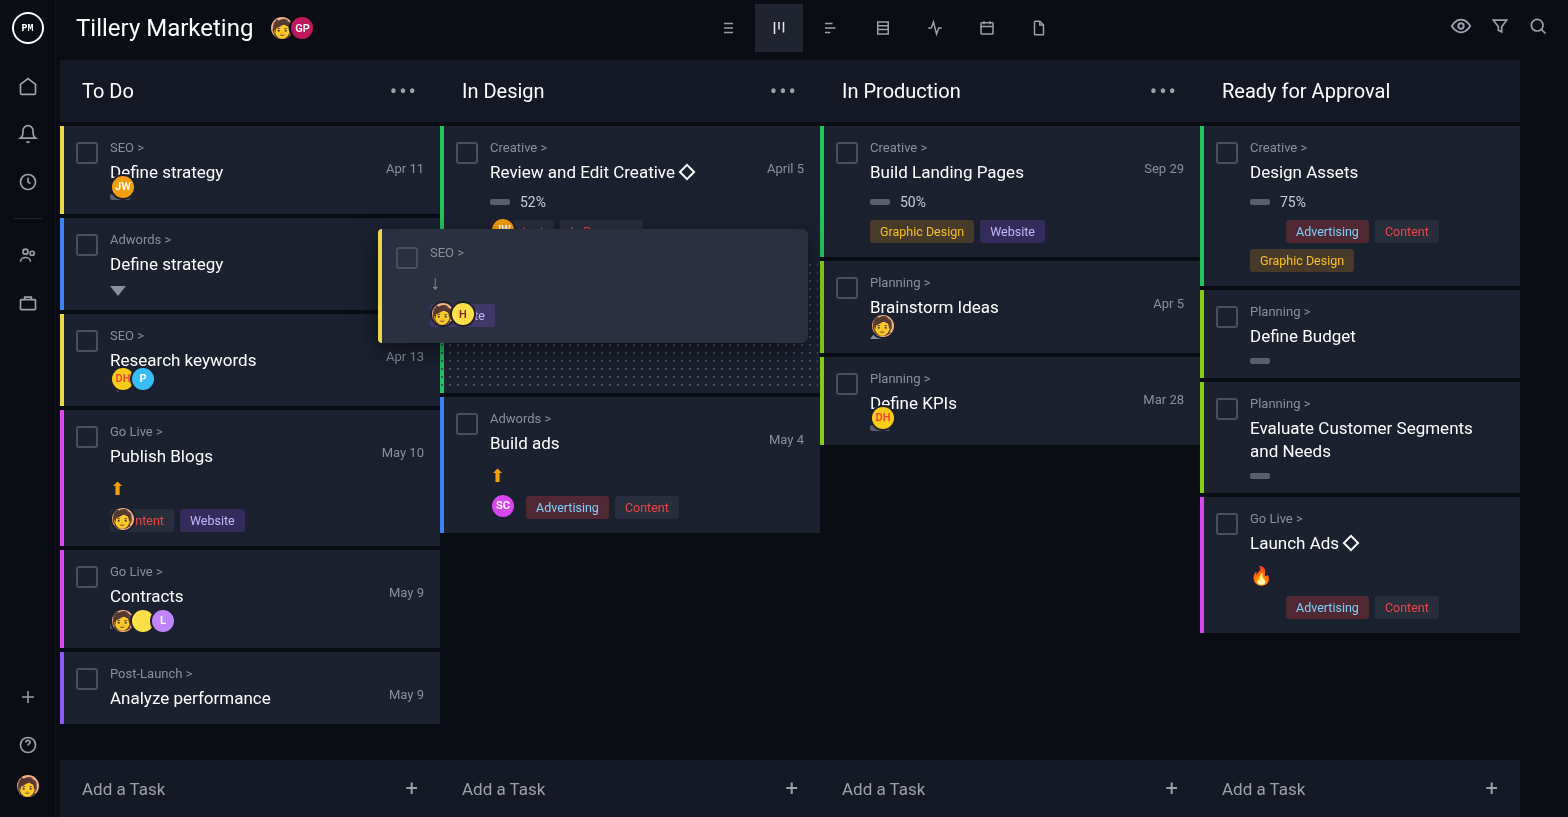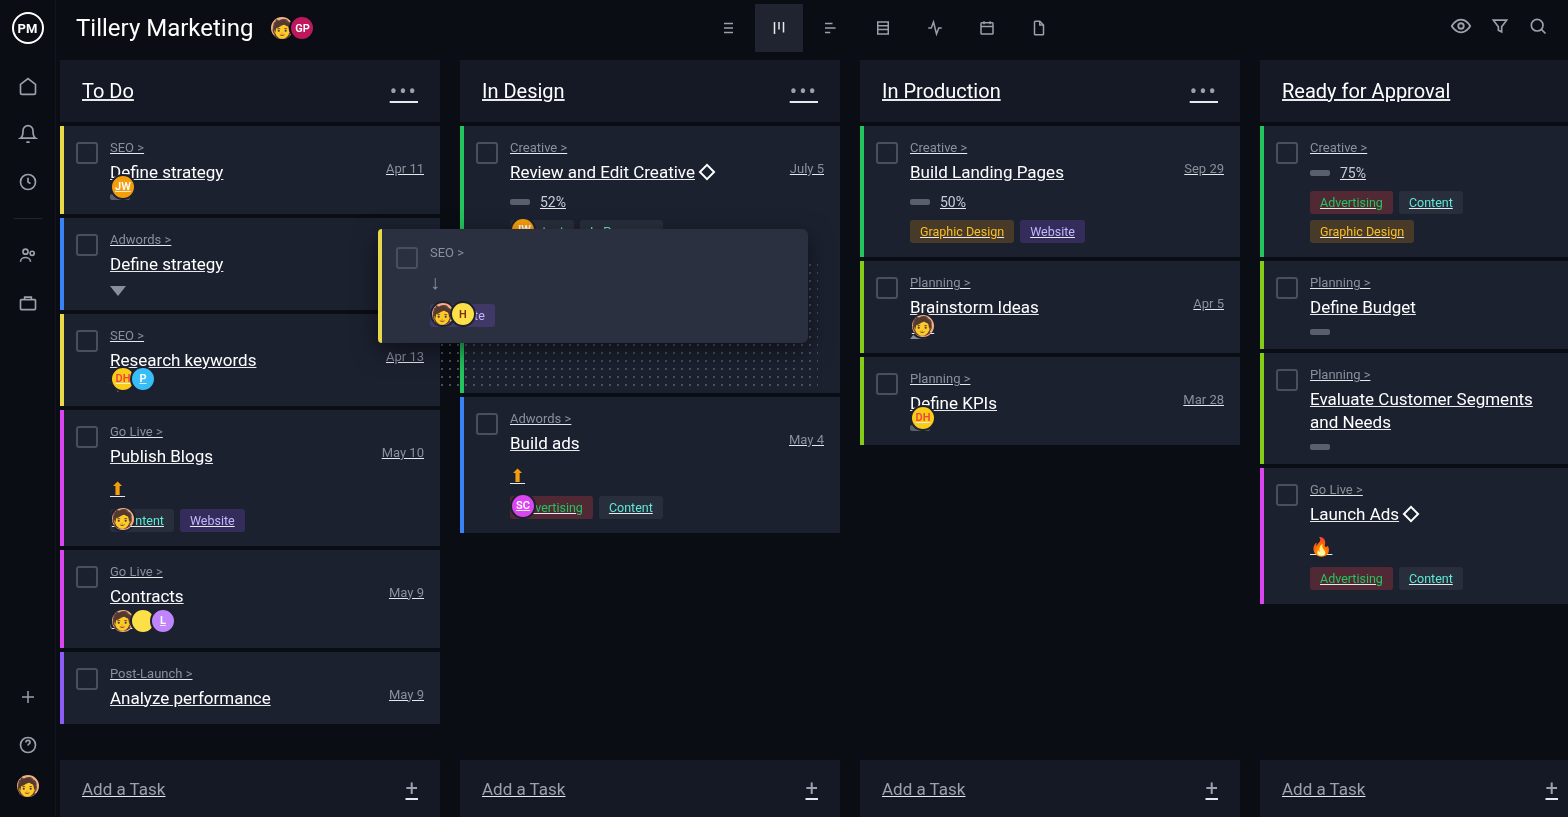--- a/index.html
+++ b/index.html
@@ -19,21 +19,21 @@
   display:flex;
   flex-direction:column;
   align-items:center;
   padding-top:12px;
   gap:8px;
   border-right:1px solid rgba(255,255,255,0.04);
 }
 .rail-logo {
   width:32px;height:32px;border:2px solid #fff;border-radius:50%;
   display:flex;align-items:center;justify-content:center;
-  font-size:13px;font-weight:700;color:#fff;margin-bottom:14px;
+  font-size:10px;font-weight:700;color:#fff;margin-bottom:14px;font-family:Liberation Mono, monospace;
 }
 .rail-ico {
   width:40px;height:40px;display:flex;align-items:center;justify-content:center;
   color:#9ca0ab;cursor:pointer;border-radius:6px;
 }
 .rail-spacer{flex:1;}
 .rail-divider{width:28px;height:1px;background:rgba(255,255,255,0.1);margin:8px 0;}
 .rail-avatar{margin-bottom:18px;}
 
 
@@ -47,21 +47,21 @@
 .view-tab{
   width:48px;height:48px;display:flex;align-items:center;justify-content:center;
   color:#9ca0ab;cursor:pointer;
 }
 .view-tab.active{background:#1f2430;color:#e8e9ed;}
 .top-right{display:flex;gap:18px;align-items:center;color:#9ca0ab;}
 .top-ico{cursor:pointer;}
 
 
 .board{
-  flex:1;display:flex;gap:20px;padding:4px 0 0 4px;overflow-x:auto;min-height:0;position:relative;text-decoration:underline;
+  flex:1;display:flex;gap:0;padding:4px 0 0 4px;overflow-x:auto;min-height:0;position:relative;
 }
 .col{
   width:380px;flex-shrink:0;display:flex;flex-direction:column;min-height:0;
 }
 .col-head{
   height:62px;display:flex;align-items:center;justify-content:space-between;
   padding:0 22px;background:#151926;margin-bottom:4px;
 }
 .col-title{font-size:20px;font-weight:400;color:#fff;}
 .col-menu{color:#9ca0ab;font-size:22px;letter-spacing:2px;cursor:pointer;}
@@ -99,23 +99,23 @@
 .pct{font-size:14px;color:#c8ccd6;}
 .card-avatars{display:flex;margin-left:auto;margin-top:-26px;}
 .avatar{
   width:26px;height:26px;border-radius:50%;display:flex;align-items:center;justify-content:center;
   font-size:11px;font-weight:600;color:#fff;margin-left:-6px;border:2px solid #1c2130;
 }
 .avatar:first-child{margin-left:0;}
 .av-emoji{font-size:18px;background:#f4b084;}
 .tags{display:flex;flex-wrap:wrap;gap:6px;margin-top:10px;}
 .tag{
-  font-size:12.5px;padding:4px 10px;border-radius:3px;background:rgba(255,255,255,0.06);color:#5eead4;
-}
-.tag-advertising{background:rgba(239,68,68,0.25);color:#22c55e;}
+  font-size:12.5px;padding:4px 10px;border-radius:3px;background:rgba(255,255,255,0.06);color:#ef4444;
+}
+.tag-advertising{background:rgba(239,68,68,0.25);color:#7dd3fc;margin-left:36px;}
 .tag-website{background:rgba(139,92,246,0.22);color:#c4b5fd;}
 .tag-graphic{background:rgba(245,158,11,0.2);color:#fbbf24;}
 .comments{display:flex;align-items:center;gap:4px;font-size:14px;color:#9ca0ab;}
 .add-task{
   display:flex;align-items:center;justify-content:space-between;
   padding:16px 22px;background:#151926;color:#9ca0ab;font-size:17px;cursor:pointer;margin-top:2px;
 }
 .plus{font-size:22px;color:#9ca0ab;}
 
 
@@ -378,21 +378,21 @@
           <span class="col-menu">•••</span>
   </div>
         <div class="col-body">
           <div class="card" style="padding-bottom: 150px;">
             <div class="card-stripe stripe-green"></div>
       <div class="card-check"></div>
       <div class="card-content">
         <div class="card-cat">Creative &gt;</div>
         <div class="card-row">
           <div class="card-title">Review and Edit Creative<span class="diamond"></span></div>
-          <div class="card-date">July 5</div>
+          <div class="card-date">April 5</div>
         </div>
         <div class="card-meta">
                 <div class="prio-bar"></div>
                 <span class="pct">52%</span>
               </div>
         <div class="tags">
                 <span class="tag ">Content</span>
                 <span class="tag ">In Progress</span>
               </div>
       <div class="card-avatars">
@@ -497,20 +497,24 @@
       <div class="col" style="width: 320px;">
         <div class="col-head">
     <span class="col-title">Ready for Approval</span>
   </div>
         <div class="col-body">
           <div class="card">
             <div class="card-stripe stripe-green"></div>
       <div class="card-check"></div>
       <div class="card-content">
         <div class="card-cat">Creative &gt;</div>
+        <div class="card-row">
+          <div class="card-title">Design Assets</div>
+
+        </div>
         <div class="card-meta">
                 <div class="prio-bar"></div>
                 <span class="pct">75%</span>
               </div>
         <div class="tags">
                 <span class="tag tag-advertising">Advertising</span>
                 <span class="tag ">Content</span>
                 <span class="tag tag-graphic">Graphic Design</span>
               </div>
       </div>

